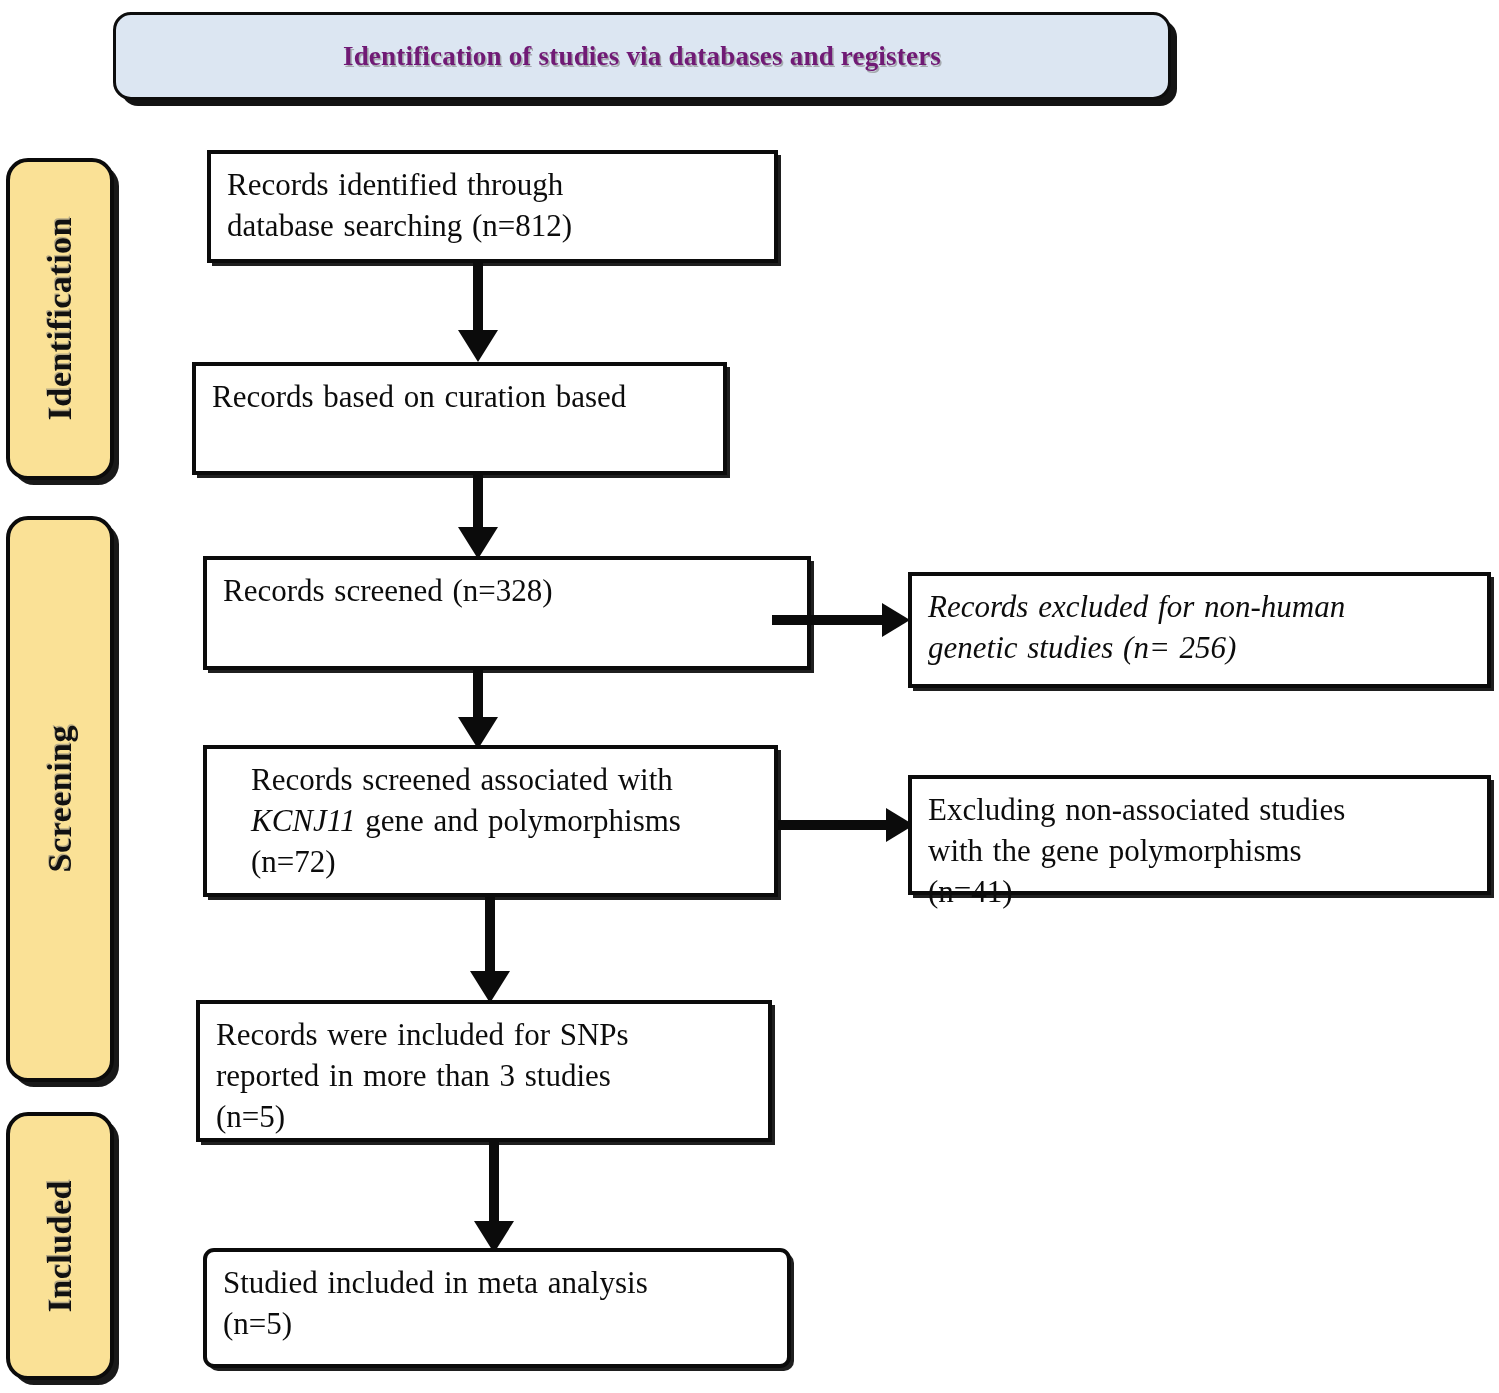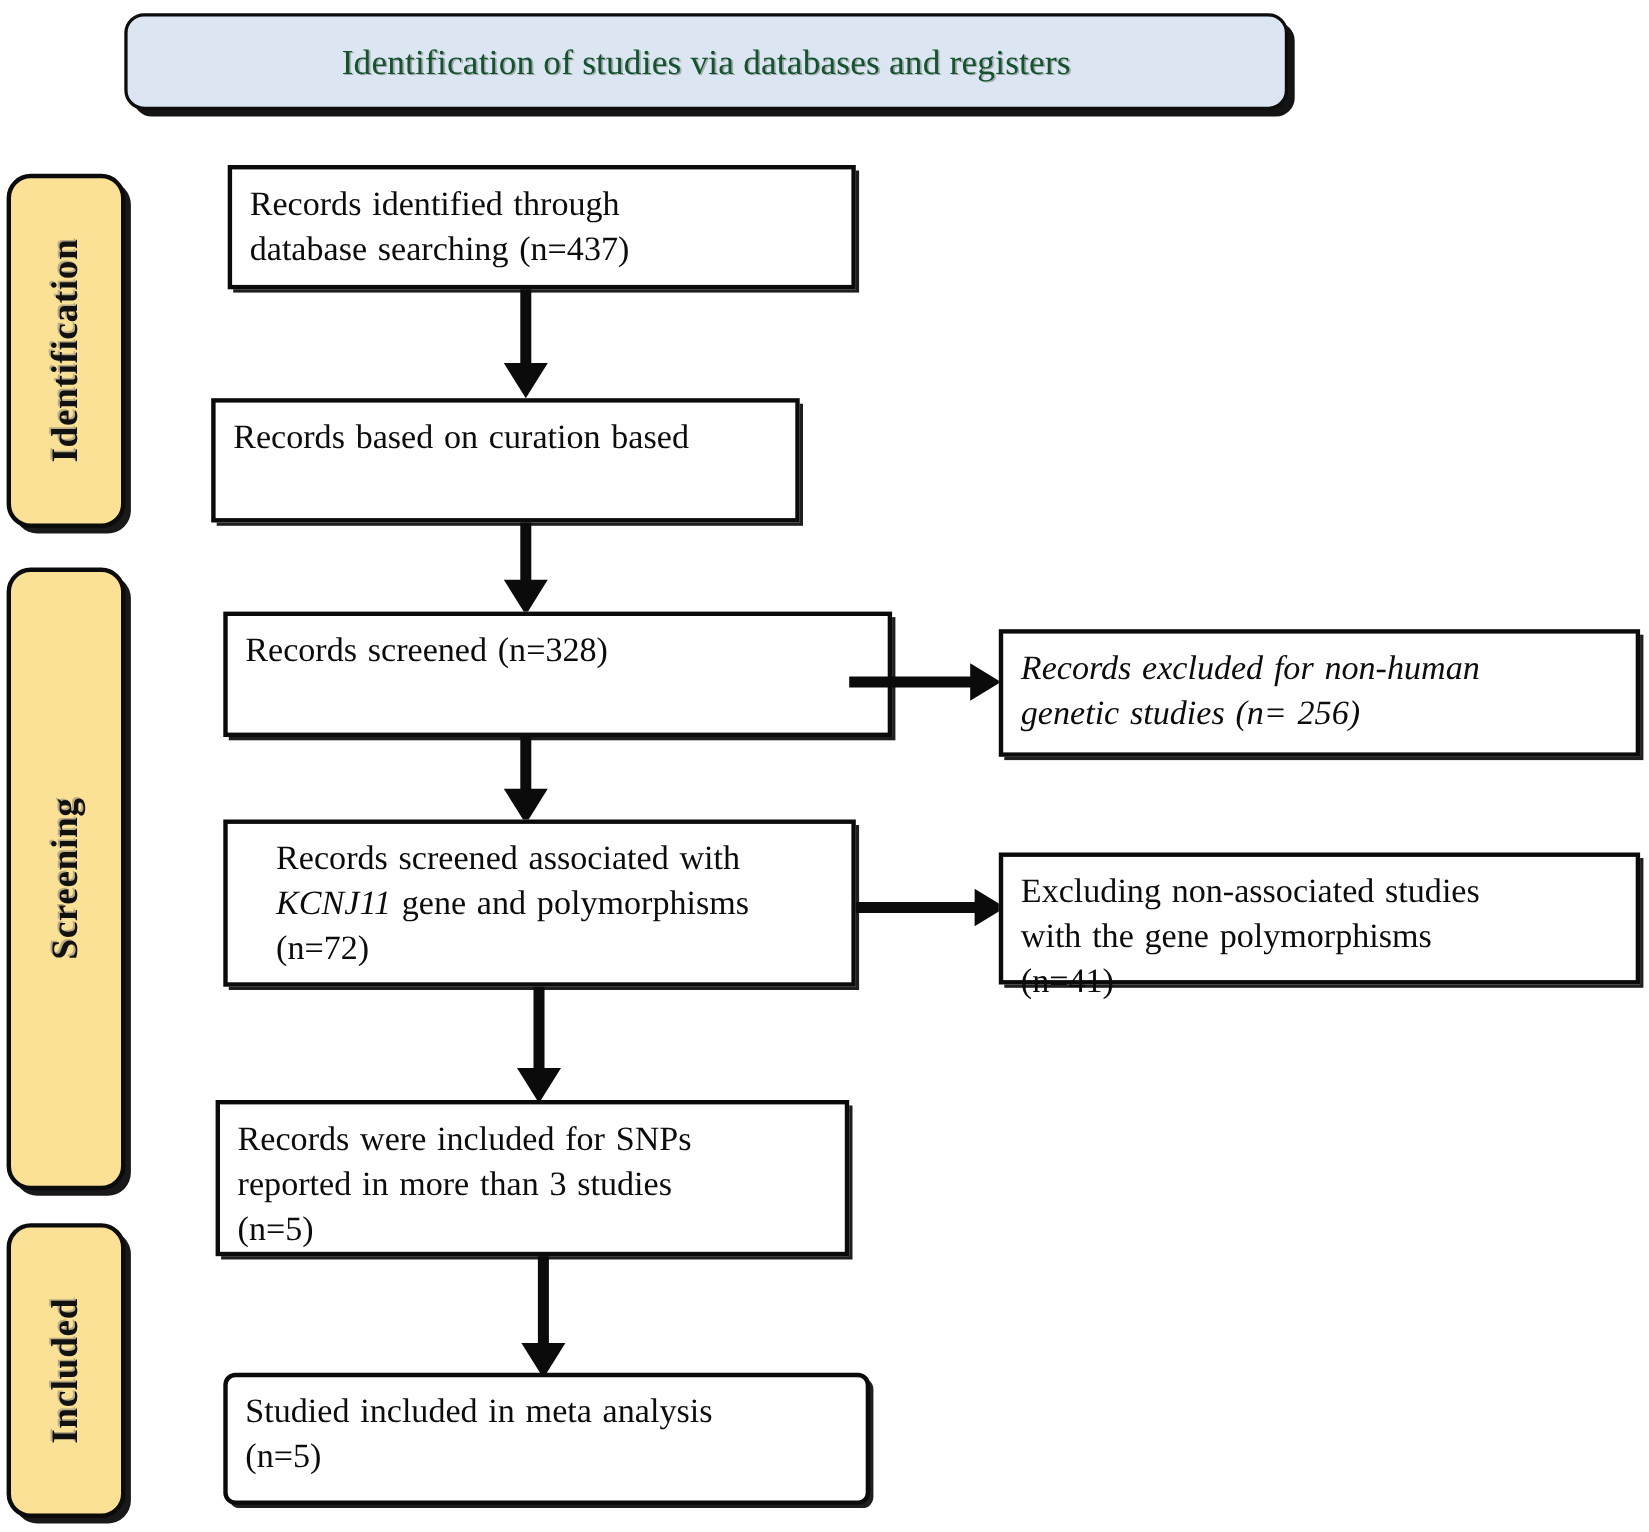--- a/index.html
+++ b/index.html
@@ -28,23 +28,23 @@
     background: #dce6f2;
     border: 3px solid #0d0d0d;
     border-radius: 18px;
     box-shadow: 7px 7px 0 -1px rgba(0,0,0,0.92);
     display: flex;
     align-items: center;
     justify-content: center;
     box-sizing: border-box;
   }
   .banner-text {
-    font-size: 32px;
-    font-weight: normal;
-    color: #14532d;
+    font-size: 27px;
+    font-weight: bold;
+    color: #701a75;
     letter-spacing: 0.2px;
     text-shadow: 1.5px 1.5px 0 rgba(120,120,120,0.55);
     white-space: nowrap;
   }
 
   
   .stage {
     position: absolute;
     background: #fae196;
     border: 4px solid #0b0b0b;
@@ -144,21 +144,21 @@
     <span class="stage-text">Screening</span>
   </div>
 
   <div class="stage" style="left:6px; top:1112px; width:108px; height:268px;">
     <span class="stage-text">Included</span>
   </div>
 
   <div class="box" style="left:192px; top:150px; width:571px; height:113px;margin-left:15px;">
     <div class="box-text">
       <div>Records identified through</div>
-      <div>database searching  (n=437)</div>
+      <div>database searching  (n=812)</div>
     </div>
   </div>
 
   <div class="v-arrow" style="left:458px; top:263px; height:99px;">
     <div class="stem" style="height:70px;"></div>
     <div class="head" style="top:67px;"></div>
   </div>
 
   <div class="box" style="left:192px; top:362px; width:535px; height:113px;">
     <div class="box-text">

